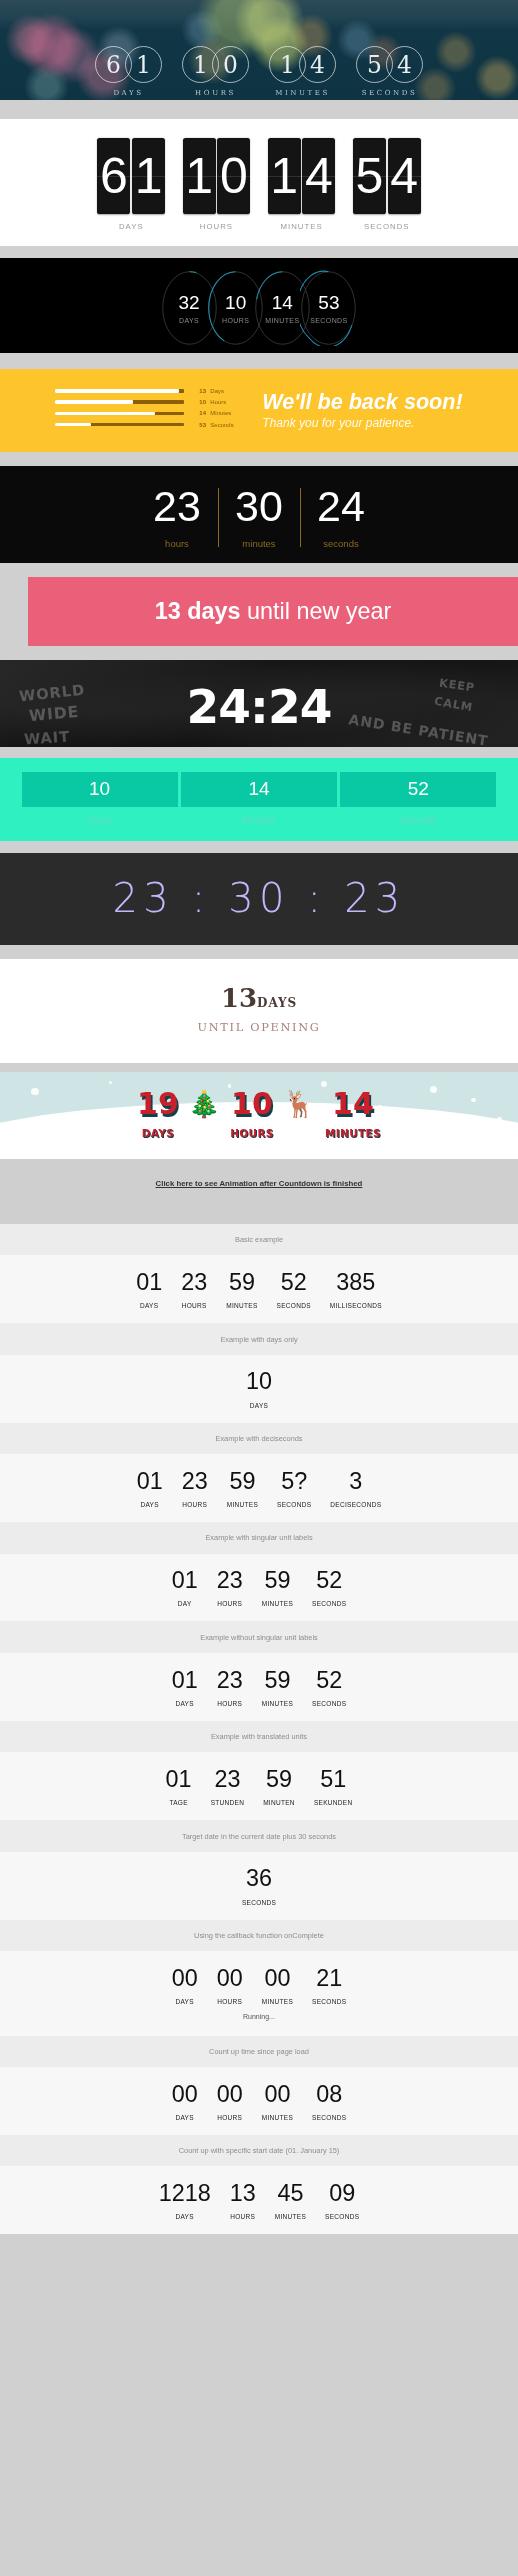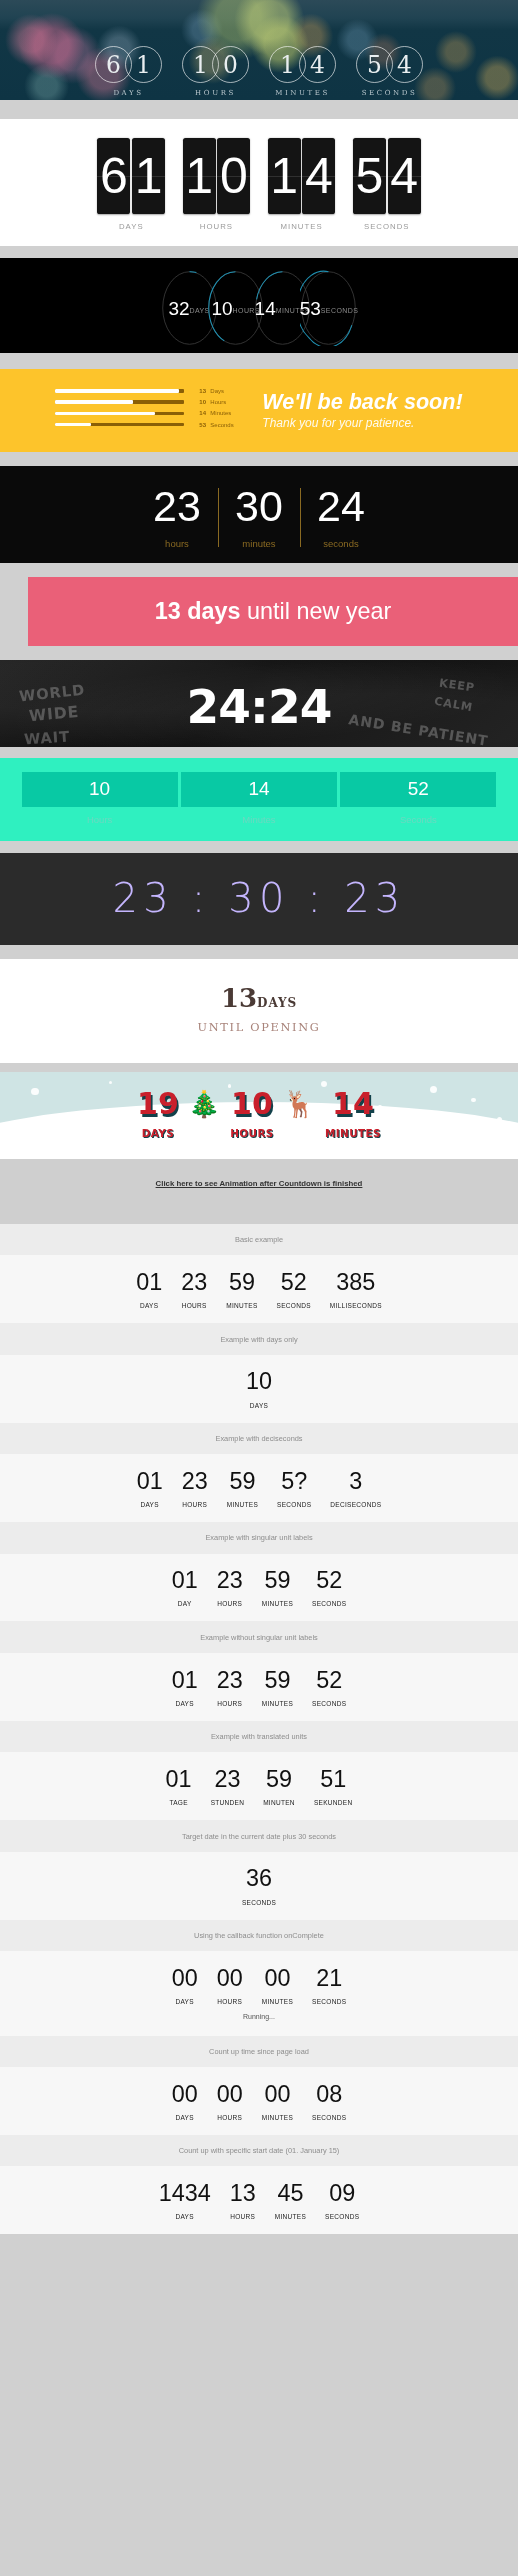--- a/index.html
+++ b/index.html
@@ -71,21 +71,21 @@
     color:#fff; font-size:50px; line-height:76px; font-weight:400;
     font-family:"Liberation Sans", sans-serif;
   }
   .flip .lbl { margin-top:7.8px; font-size:7.8px; letter-spacing:1px; color:#9a9a9a; }
 
   
   .rings { background:#000; height:95px; position:relative; }
   .rings .wrap { display:flex; justify-content:center; padding-top:12px; }
   .rings .unit { position:relative; width:57px; height:76px; margin:0 -5.2px; }
   .rings svg { position:absolute; left:0; top:0; }
-  .rings .txt { position:absolute; inset:0; display:flex; 
+  .rings .txt { position:absolute; inset:0; display:flex; flex-direction:column;
     align-items:center; justify-content:center; }
   .rings .num { color:#fff; font-size:19px; font-weight:300; line-height:1; }
   .rings .lbl { color:#8a8a8a; font-size:7px; margin-top:4.3px; letter-spacing:0.4px; }
 
   
   .yellow { background:#fdc42b; padding:19px 0 19px; display:flex; justify-content:center; align-items:center; }
   .yellow .bars { width:195px; }
   .yellow .brow { display:flex; align-items:center; margin-bottom:5.2px; }
   .yellow .track { flex:1 1 auto; height:3.5px; background:#8a5f06; position:relative; border-radius:0.9px; }
   .yellow .fill { position:absolute; left:0; top:0; bottom:0; background:#fff; border-radius:0.9px; }
@@ -659,21 +659,21 @@
           <div class="demo-col">
             <div class="n">08</div>
             <div class="l">SECONDS</div>
           </div>
         </div>
       </div>
       <div class="demo-head">Count up with specific start date (01. January 15)</div>
       <div class="demo-body">
         <div class="demo-row">
           <div class="demo-col">
-            <div class="n">1434</div>
+            <div class="n">1218</div>
             <div class="l">DAYS</div>
           </div>
           <div class="demo-col">
             <div class="n">13</div>
             <div class="l">HOURS</div>
           </div>
           <div class="demo-col">
             <div class="n">45</div>
             <div class="l">MINUTES</div>
           </div>

